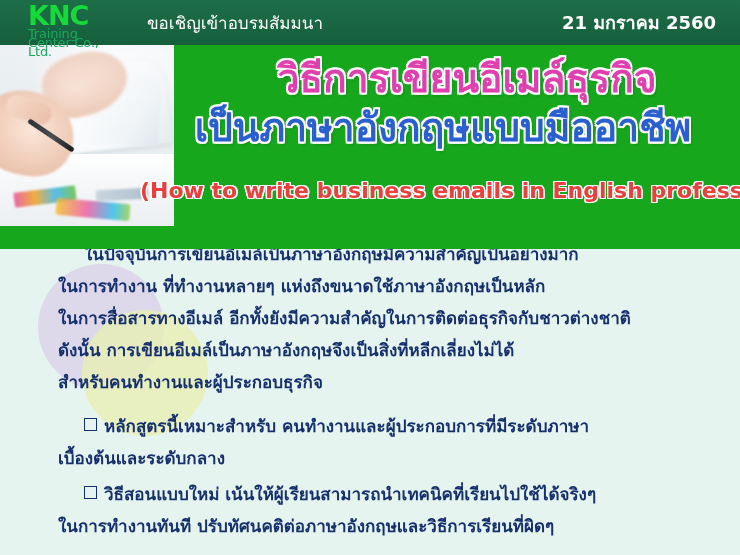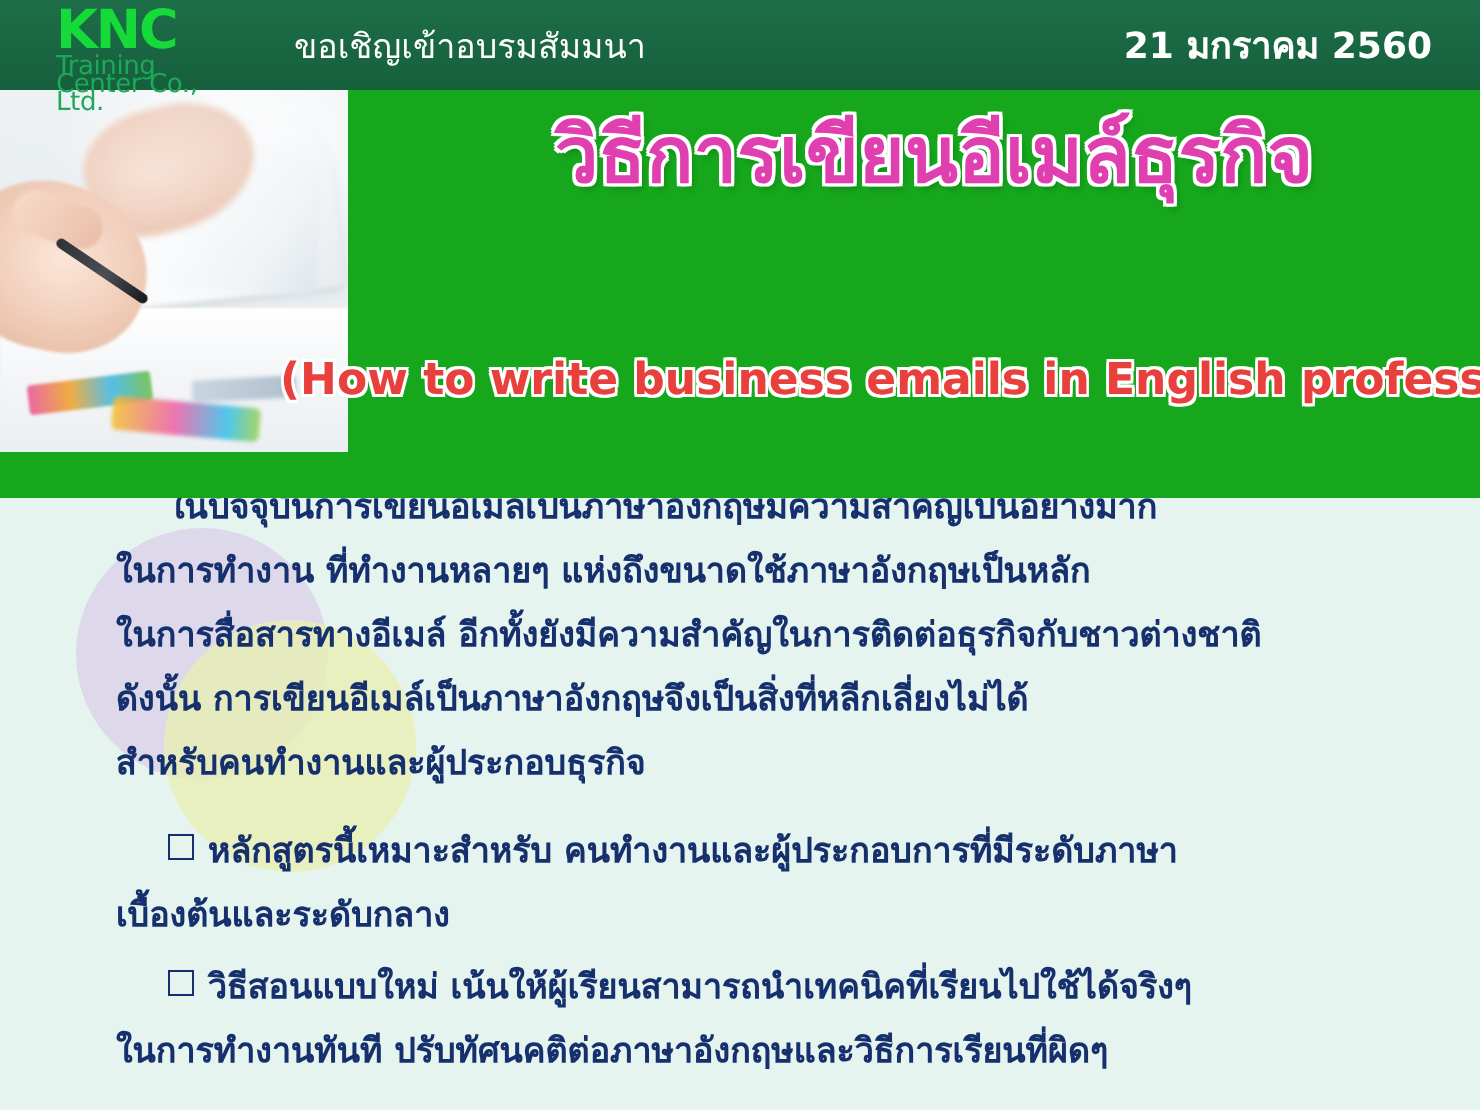--- a/index.html
+++ b/index.html
@@ -352,20 +352,21 @@
       <div class="photo-chart-a"></div>
       <div class="photo-chart-b"></div>
       <div class="photo-hand-left"></div>
       <div class="photo-finger"></div>
       <div class="photo-pen"></div>
       <div class="photo-sheen"></div>
     </div>
 
     <div class="title-wrap">
       <div class="title-line1">วิธีการเขียนอีเมล์ธุรกิจ</div>
+      <div class="title-line2">เป็นภาษาอังกฤษแบบมืออาชีพ</div>
       <div class="title-sub">(How to write business emails in English professionally)</div>
     </div>
   </div>
 
   <div class="body-area">
 
     <div class="deco-circle-purple"></div>
     <div class="deco-circle-yellow"></div>
 
     <div class="body-text">

